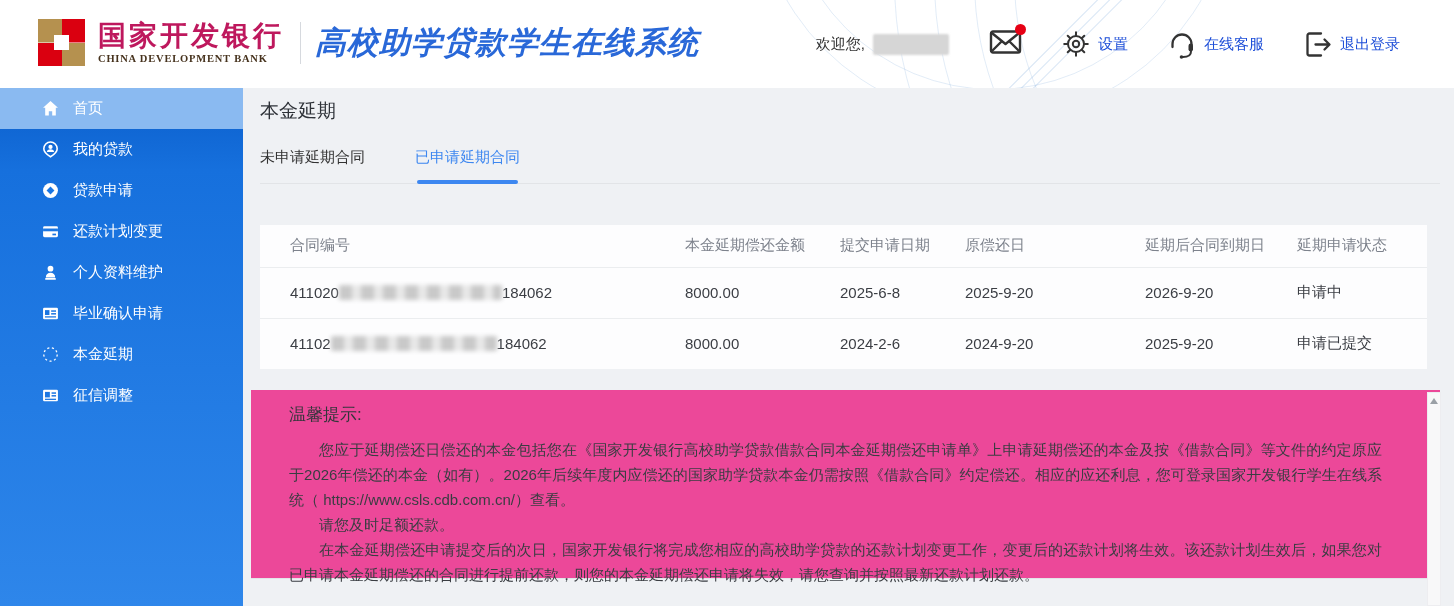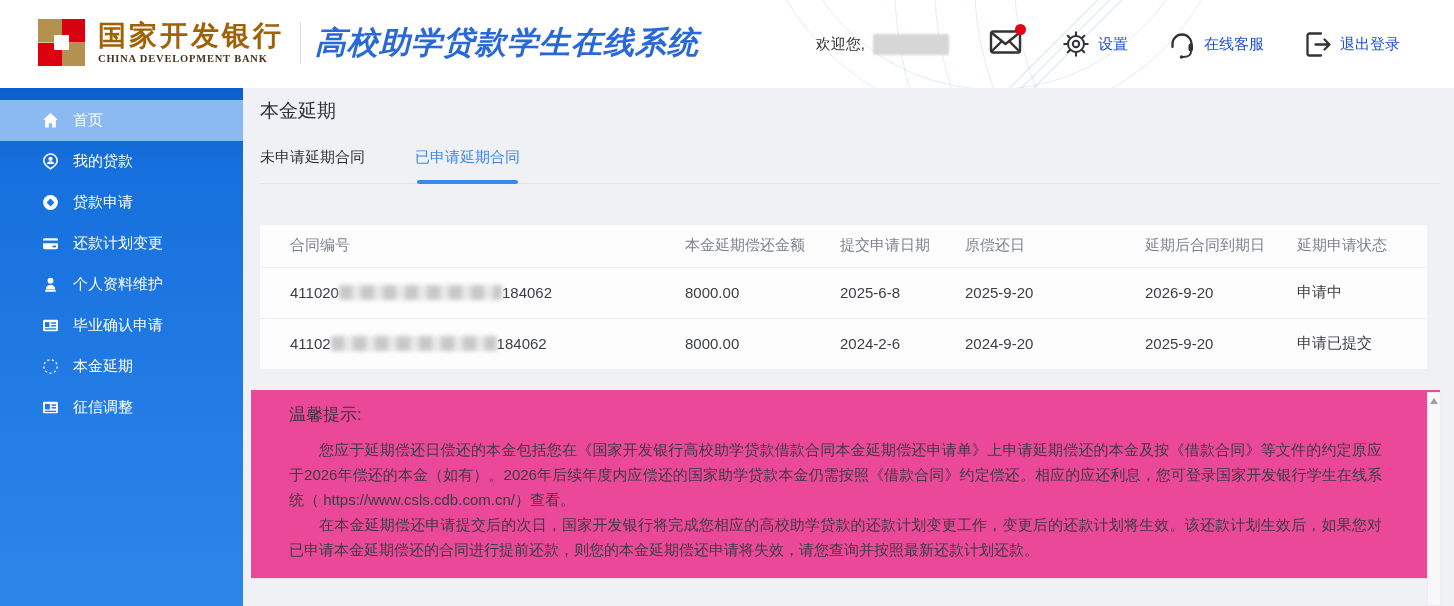--- a/index.html
+++ b/index.html
@@ -22,42 +22,42 @@
 
   .brand { position:absolute; left:38px; top:19px; display:flex; align-items:center; }
   .logo-sq { position:relative; width:47px; height:47px; margin-right:13px; flex:none;
     background:
       linear-gradient(90deg,#b5914f 50%, #da0010 50%) top/100% 50% no-repeat,
       linear-gradient(90deg,#da0010 50%, #b5914f 50%) bottom/100% 50% no-repeat; }
   .logo-sq::after { content:""; position:absolute; left:16px; top:16px; width:15px; height:15px;
     background:#fff; }
   .bank-names { display:flex; flex-direction:column; }
   .bank-cn { font-family:"Liberation Serif","DejaVu Serif",serif; font-weight:bold;
-    font-size:28px; color:#a16207; letter-spacing:3px; line-height:30px; }
+    font-size:28px; color:#be185d; letter-spacing:3px; line-height:30px; }
   .bank-en { font-family:"Liberation Serif","DejaVu Serif",serif; font-weight:bold;
     font-size:10.5px; color:#46321d; letter-spacing:.8px; margin-top:2px; }
   .brand-divider { width:1px; height:42px; background:#d6d9de; margin:0 14px 0 16px; }
   .sys-title { font-size:31px; font-weight:bold; font-style:italic; color:#2968d8;
     letter-spacing:1px; text-shadow:1px 1px 0 rgba(255,255,255,.8); white-space:nowrap; }
 
   .header-right { position:absolute; right:54px; top:0; height:88px;
     display:flex; align-items:center; gap:40px; }
   .welcome { display:flex; align-items:center; font-size:15px; color:#333; }
   .redact-name { display:inline-block; width:76px; height:21px; margin-left:8px;
     background:#d6d6d6; filter:blur(1.2px); border-radius:2px; }
   .hbtn { display:flex; align-items:center; gap:8px; font-size:15px; color:#1d4ed8;
     cursor:pointer; white-space:nowrap; }
   .mail-wrap { position:relative; cursor:pointer; }
   .mail-dot { position:absolute; right:-4px; top:-5px; width:11px; height:11px;
     border-radius:50%; background:#e60014; }
 
   
   .sidebar { position:absolute; left:0; top:88px; width:243px; height:518px;
     background:linear-gradient(180deg,#0a5ecb 0%,#1670dd 16%,#2e86ea 100%); }
-  .menu { padding-top:12px; }
+  .menu { padding-top:0; }
   .menu-item { height:41px; display:flex; align-items:center; padding-left:42px;
     color:#ffffff; font-size:15px; cursor:pointer; }
   .menu-item.active { background:#8abaf1; }
   .mi-icon { width:17px; height:17px; margin-right:14px; flex:none; display:flex;
     align-items:center; justify-content:center; }
   .mi-icon svg { width:17px; height:17px; }
 
   
   .main { position:absolute; left:243px; top:88px; width:1211px; height:518px;
     background:#eff1f4; }
@@ -293,19 +293,20 @@
           <td>2025-9-20</td>
           <td>申请已提交</td>
         </tr>
       </tbody>
     </table>
   </div>
 
   <div class="notice-card">
     <div class="notice-title">温馨提示:</div>
     <p class="notice-p">您应于延期偿还日偿还的本金包括您在《国家开发银行高校助学贷款借款合同本金延期偿还申请单》上申请延期偿还的本金及按《借款合同》等文件的约定原应于2026年偿还的本金（如有）。2026年后续年度内应偿还的国家助学贷款本金仍需按照《借款合同》约定偿还。相应的应还利息，您可登录国家开发银行学生在线系统（ https://www.csls.cdb.com.cn/）查看。</p>
+    <p class="notice-p">请您及时足额还款。</p>
     <p class="notice-p">在本金延期偿还申请提交后的次日，国家开发银行将完成您相应的高校助学贷款的还款计划变更工作，变更后的还款计划将生效。该还款计划生效后，如果您对已申请本金延期偿还的合同进行提前还款，则您的本金延期偿还申请将失效，请您查询并按照最新还款计划还款。</p>
   </div>
 
   <div class="vscroll">
     <div class="vscroll-arrow"></div>
   </div>
 </div>
 
 </body></html>

